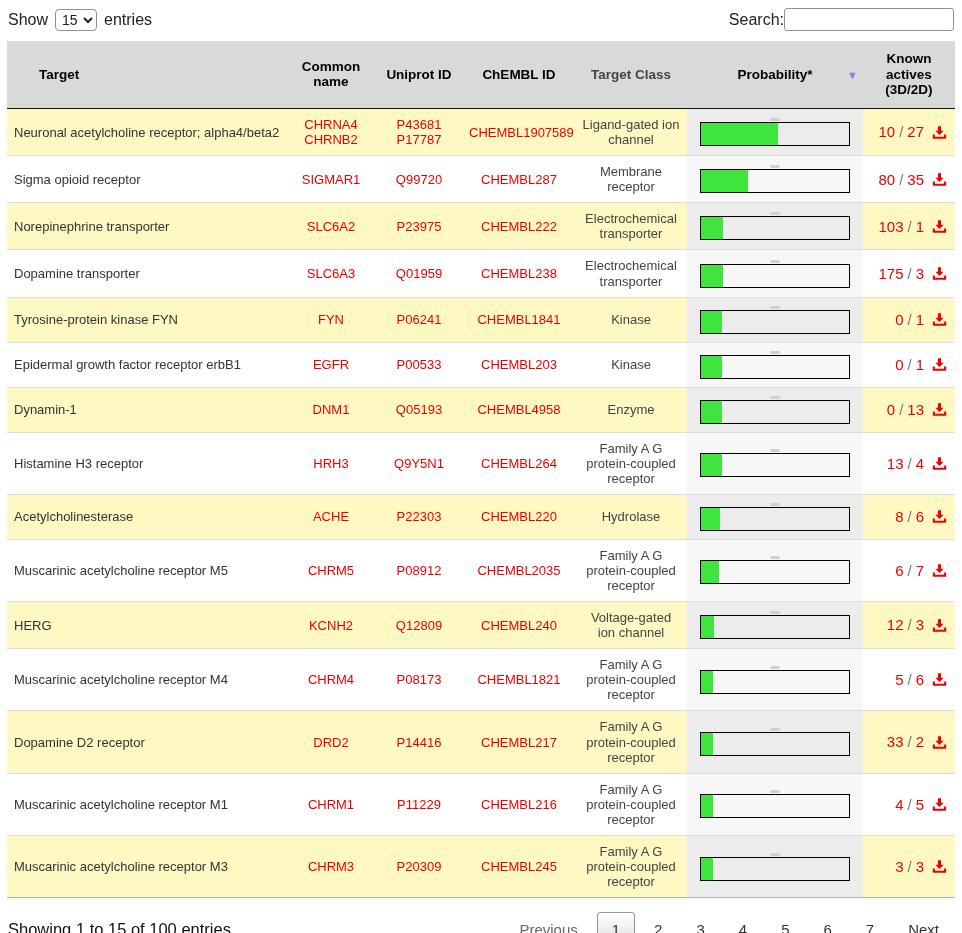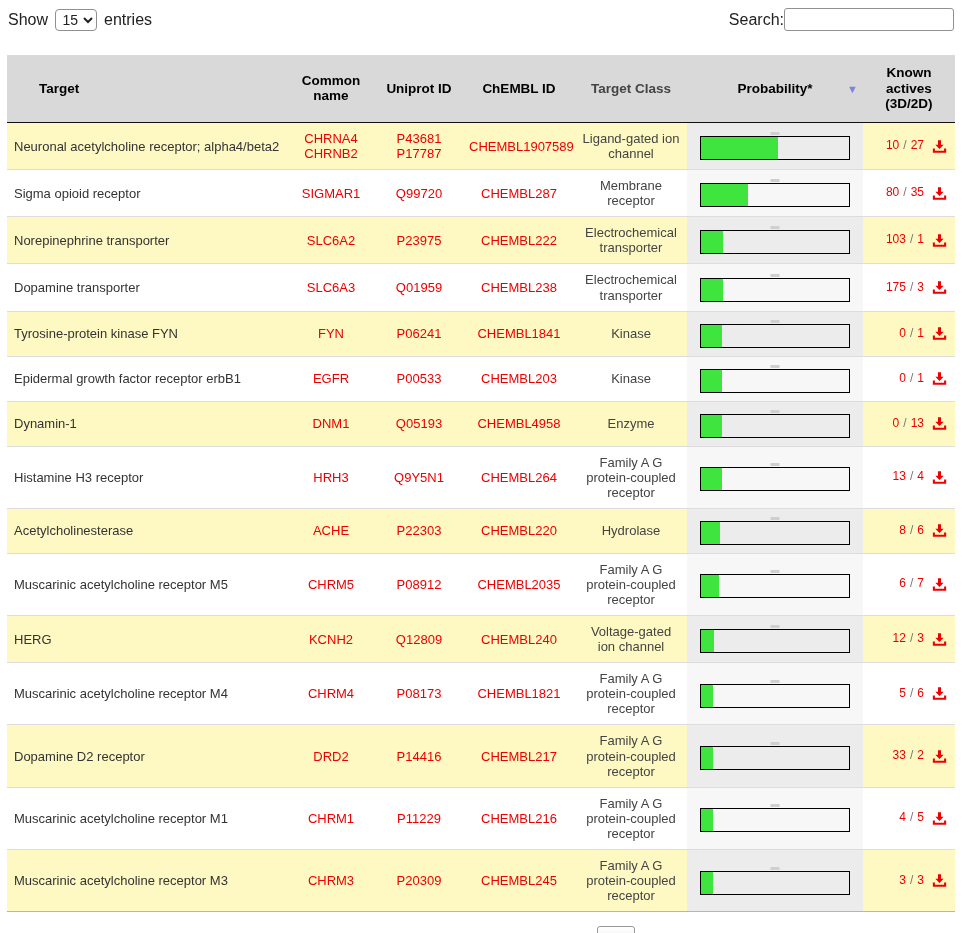--- a/index.html
+++ b/index.html
@@ -13,26 +13,26 @@
   body{
     font-family:"Liberation Sans","DejaVu Sans",sans-serif;
     color:#333;
     width:962px;
   }
   .page{padding:6px 7px 0 7px;}
 
   
   .top-controls{
     display:flex;justify-content:space-between;align-items:center;
-    font-size:16px;color:#222;padding:2px 1px 24px 1px;
+    font-size:16px;color:#222;padding:2px 1px 10px 1px;
   }
   .length-control{display:flex;align-items:center;gap:7px;}
   .length-control select{
     font-family:inherit;font-size:14px;color:#222;
-    padding:1px 2px;border:1px solid #8f8f8f;border-radius:4px;background:#fff;text-align:right;
+    padding:1px 2px;border:1px solid #8f8f8f;border-radius:4px;background:#fff;
   }
   .search-control{display:flex;align-items:center;}
   .search-control input{
     width:170px;height:23px;border:1px solid #919191;border-radius:3px;
     font-family:inherit;font-size:13px;padding:0 5px;background:#fff;
   }
 
   
   table.results{
     width:948px;border-collapse:collapse;table-layout:fixed;
@@ -78,21 +78,21 @@
     width:9px;height:3px;background:#cfcfcf;
   }
   .bar{
     width:150px;height:24px;border:1.5px solid #000;background:transparent;
   }
   .bar-fill{height:100%;background:var(--green);}
 
   
   td.col6 .actives-line{
     display:flex;justify-content:flex-end;align-items:center;gap:3px;
-    padding-right:2px;color:var(--red);font-size:12px;
+    padding-right:2px;color:var(--red);font-size:15px;
   }
   .sep{color:#777;padding:0 1px;}
   .dl-icon{display:inline-flex;margin-left:5px;cursor:pointer;}
 
   
   .footer-bar{
     display:flex;justify-content:space-between;align-items:center;
     padding:14px 1px 10px 1px;
   }
   .showing-text{font-size:16.5px;color:#111;}

